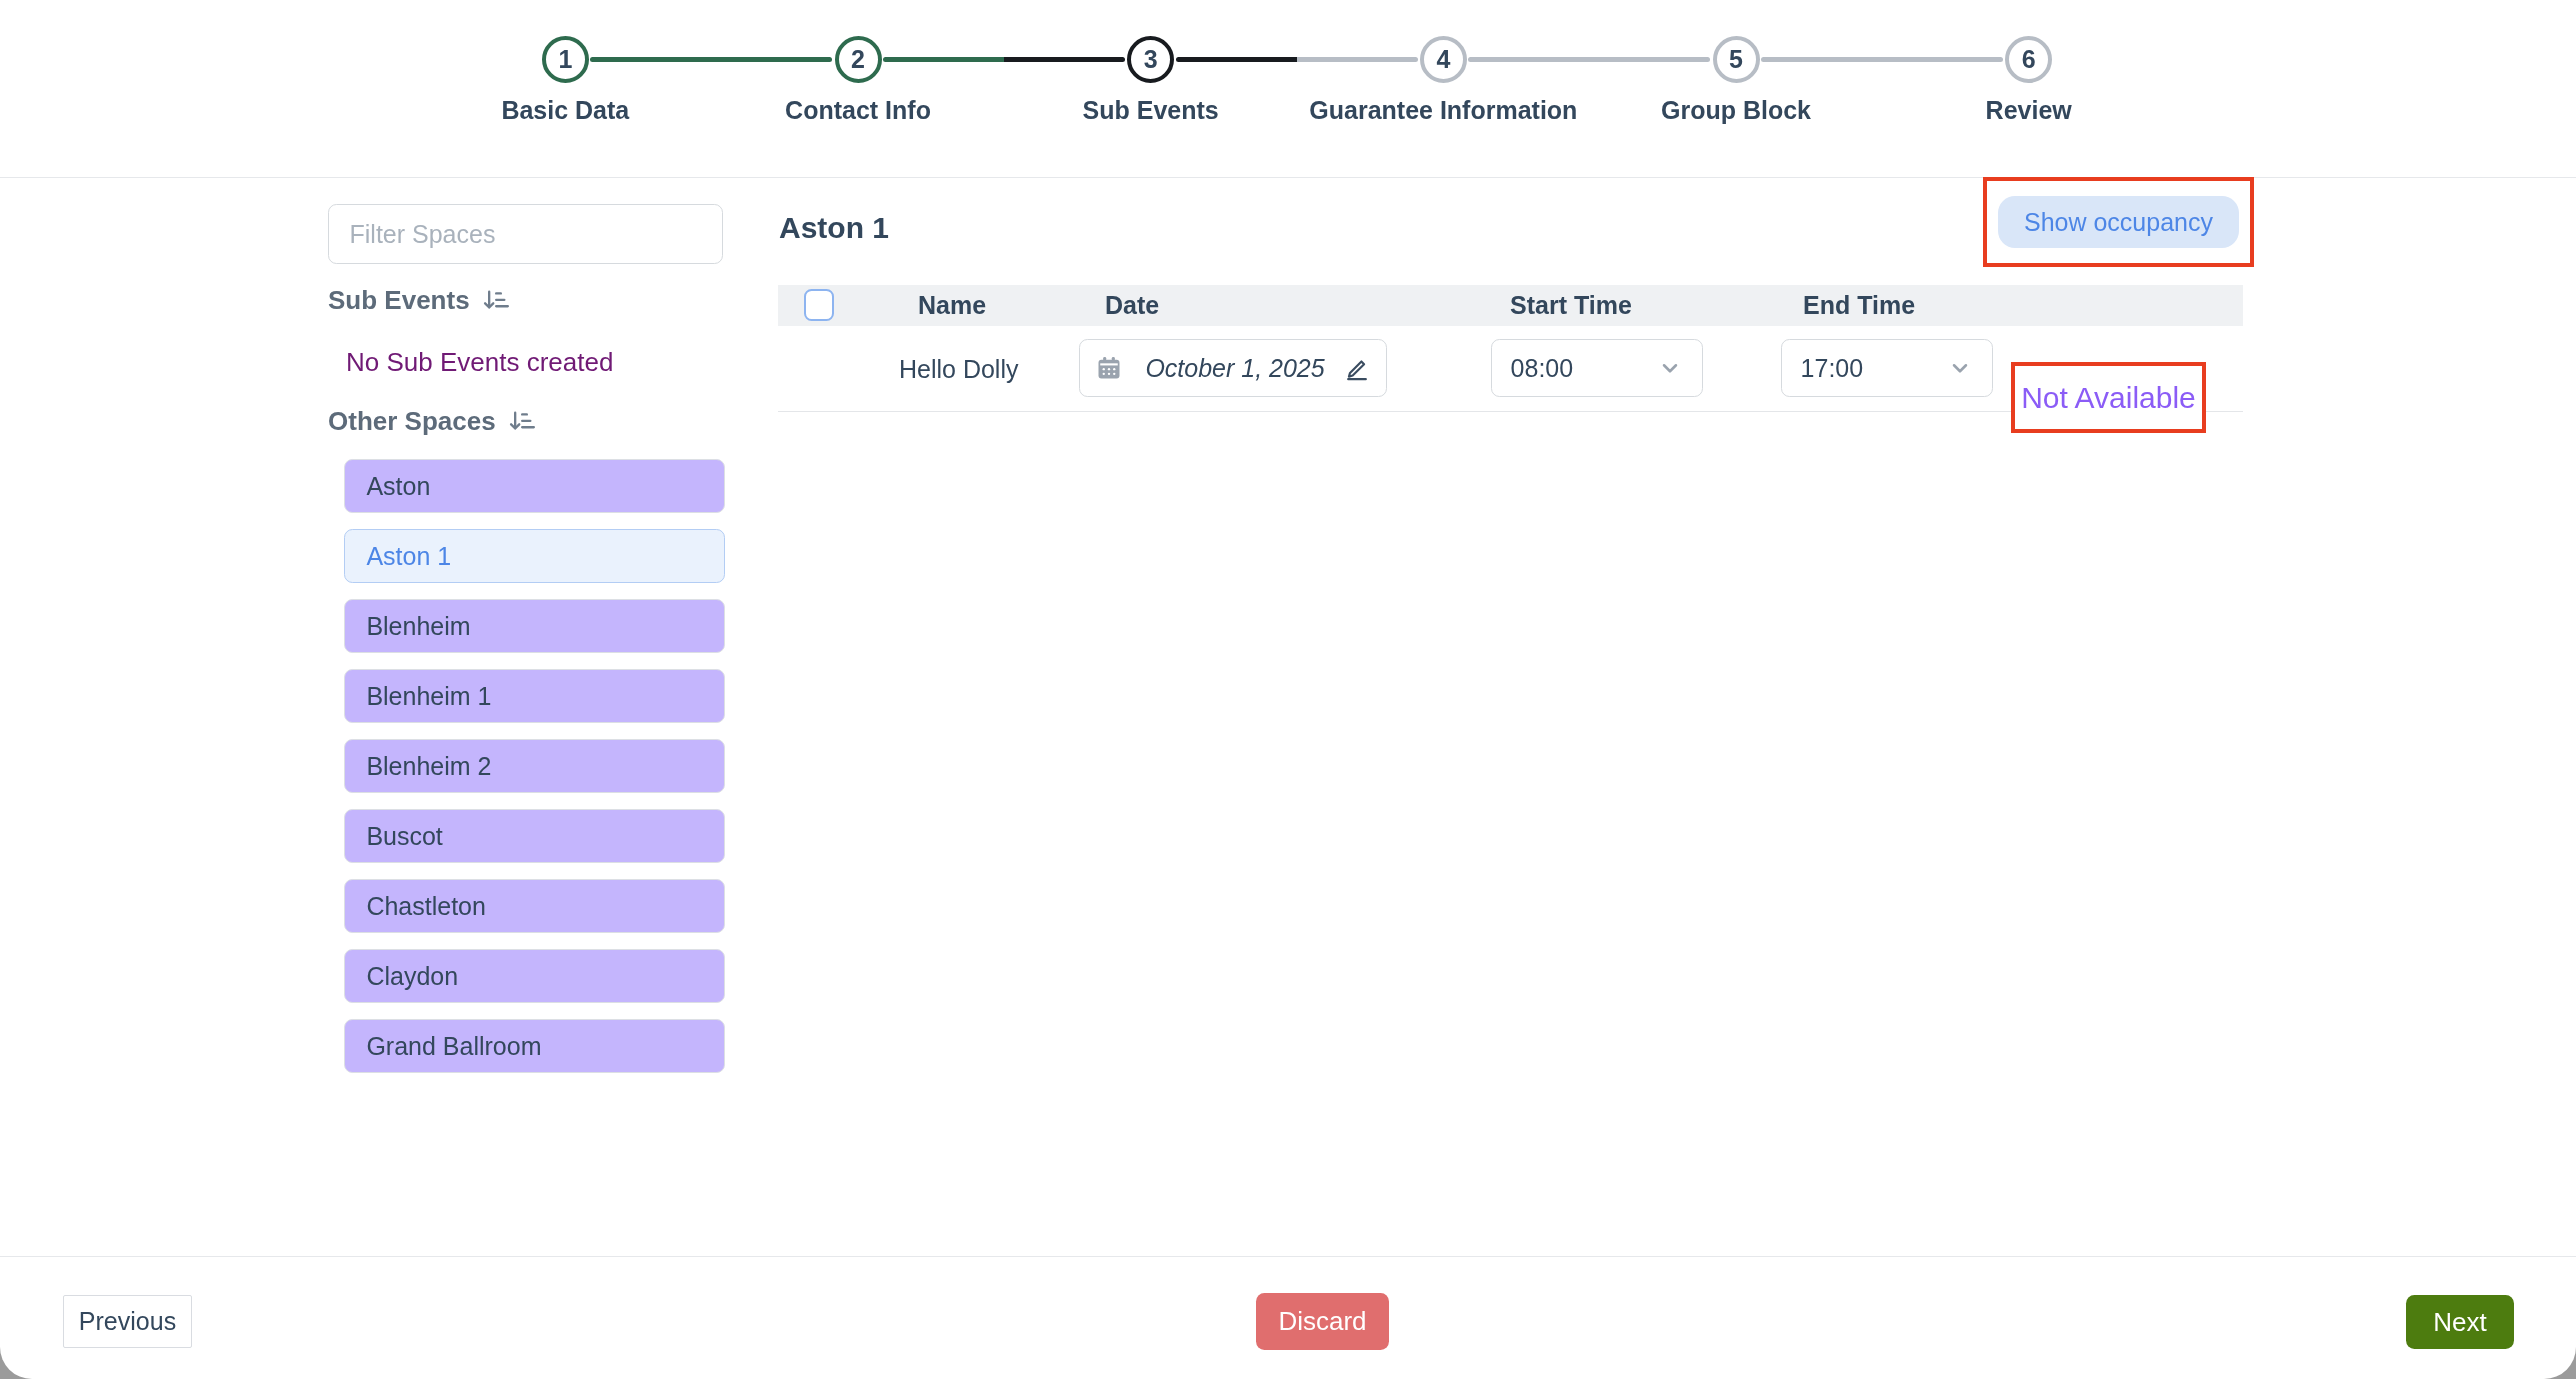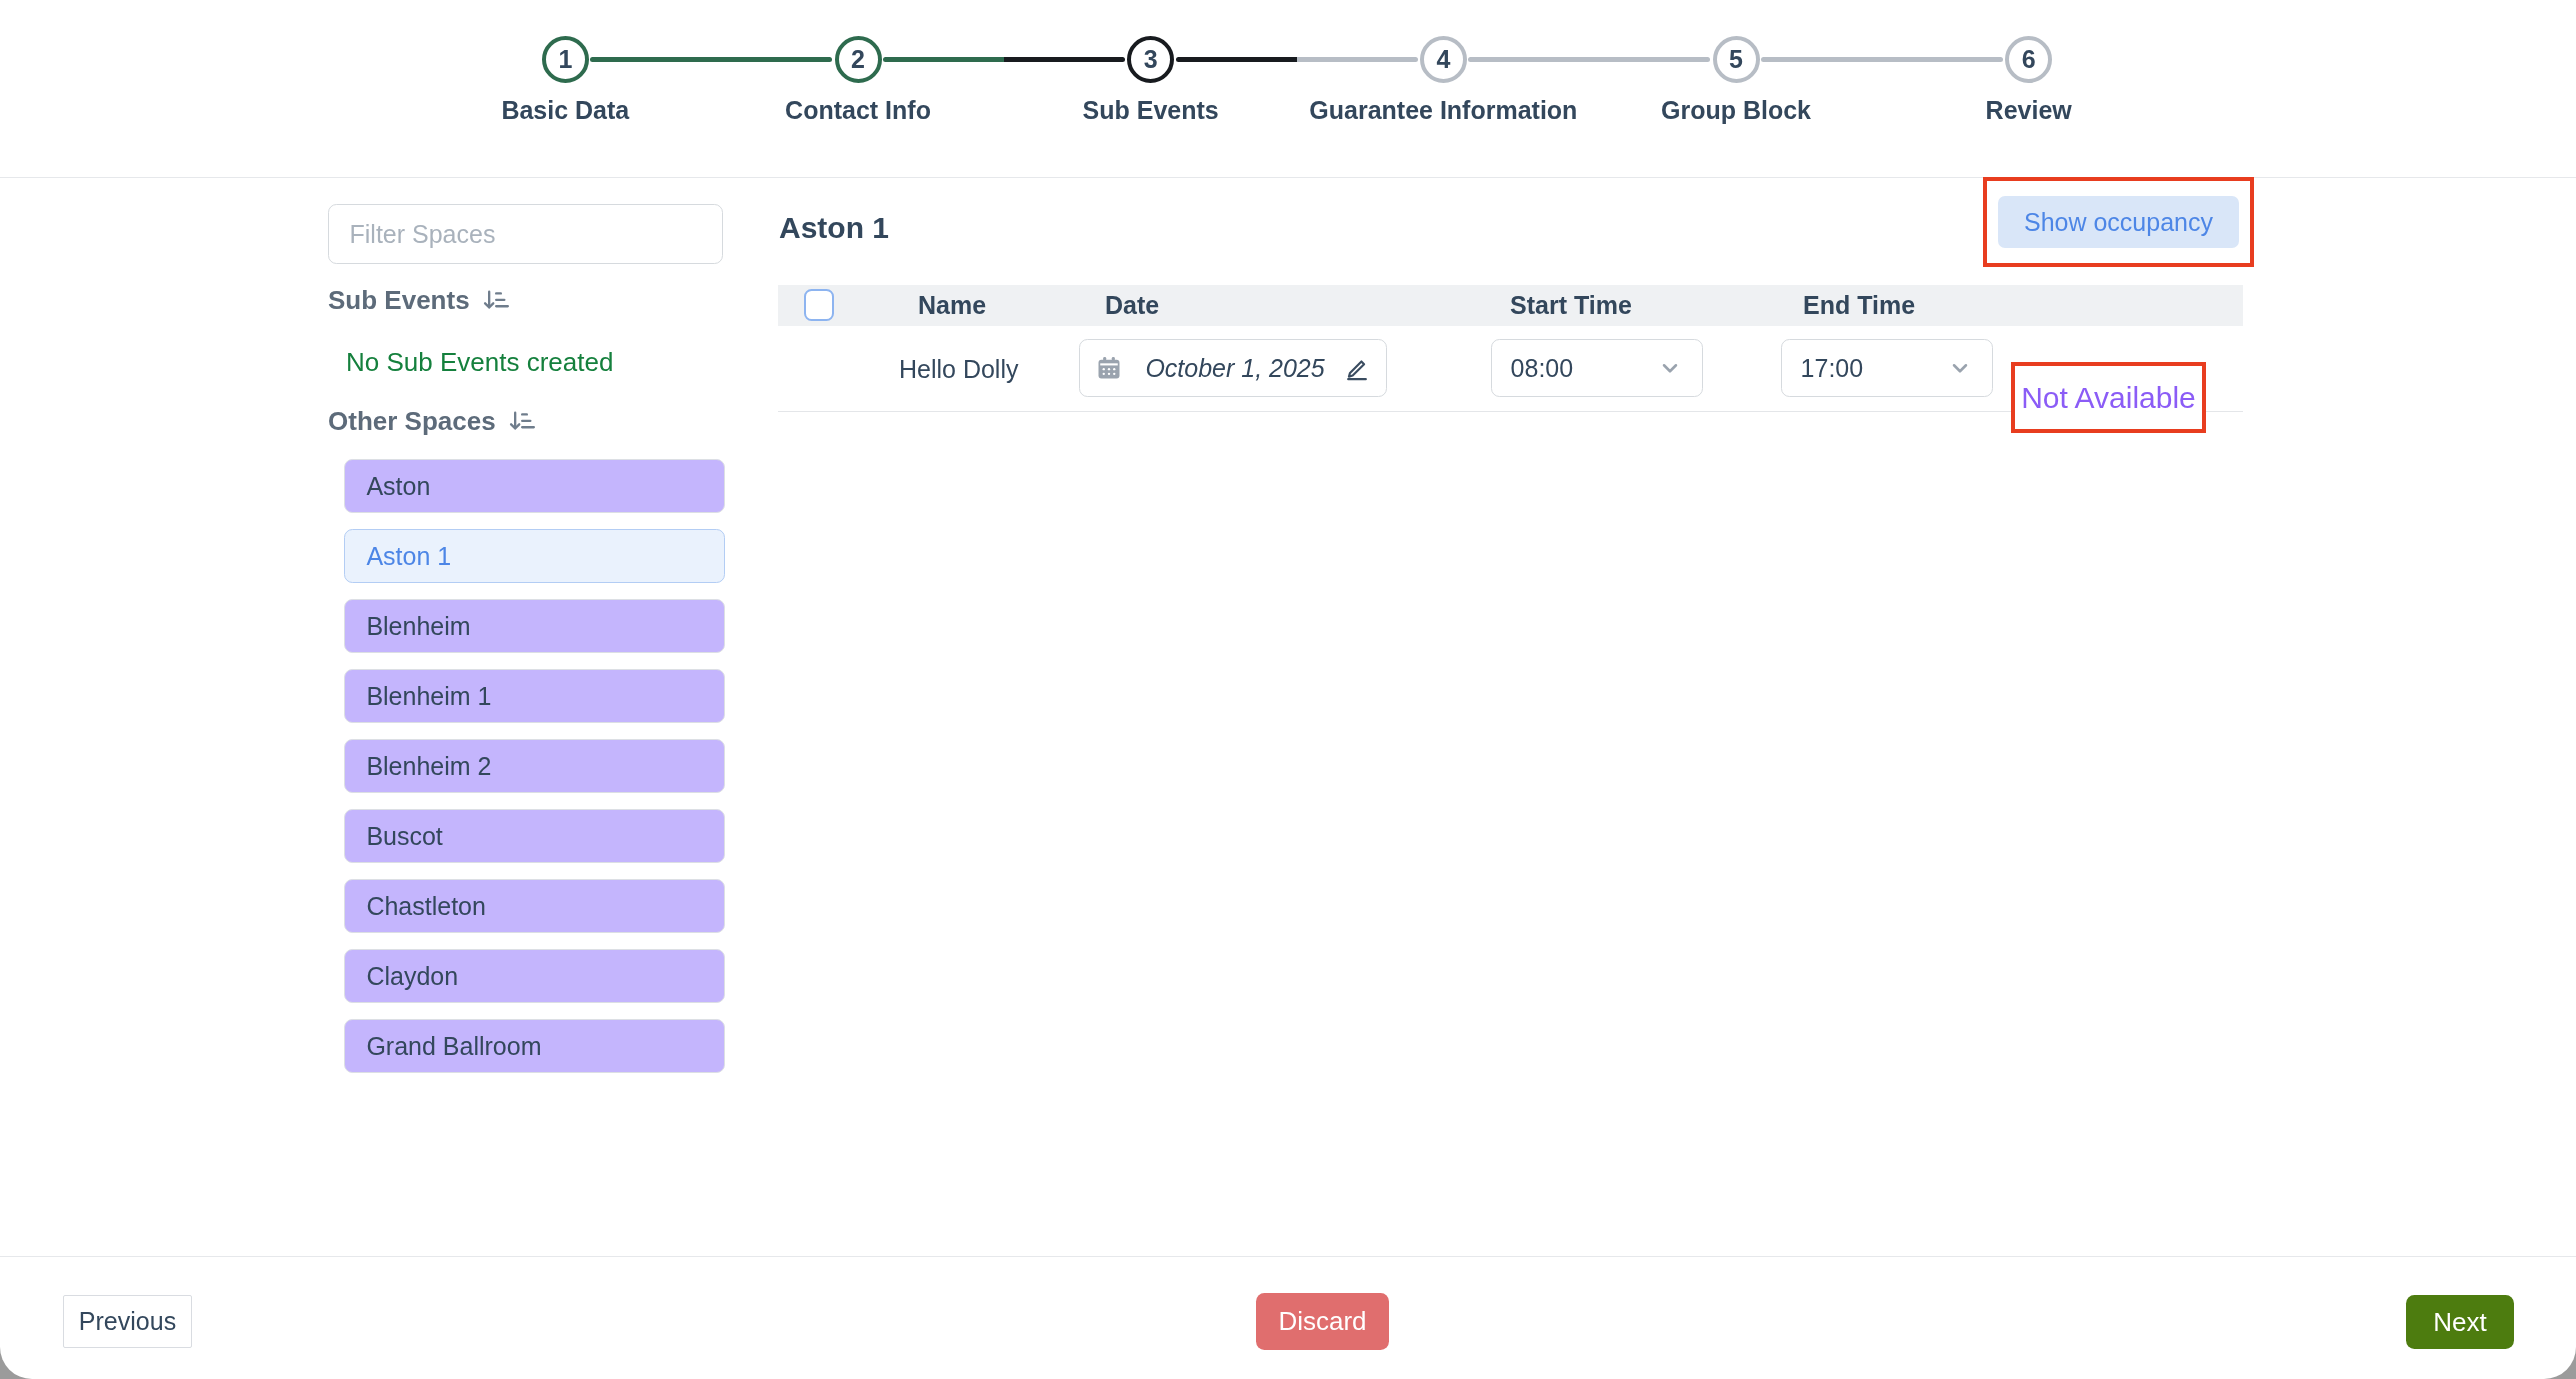--- a/index.html
+++ b/index.html
@@ -40,39 +40,39 @@
     position:absolute; left:328px; top:204px; width:395px; height:60px;
     border:0.9px solid #d6dade; border-radius:8.4px; padding:0 20.5px;
     font-family:"Liberation Sans", sans-serif; font-size:25px; color:#33475c; outline:none;
   }
   .filter-input::placeholder { color:#a9b2bc; }
   .side-header { position:absolute; display:flex; align-items:center; gap:11.2px;
     font-weight:bold; font-size:26px; color:#5d6b7a; }
   .side-header.sub-events { left:328px; top:285px; }
   .side-header.other-spaces { left:328px; top:406px; }
   .sort-icon { width:28px; height:28px; }
-  .empty-note { position:absolute; left:346px; top:347px; font-size:26px; color:#15803d; }
+  .empty-note { position:absolute; left:346px; top:347px; font-size:26px; color:#701a75; }
   .space-list { position:absolute; left:344px; top:459px; width:381px; }
   .space-item {
     width:381px; height:54px; margin-bottom:16px;
     border:0.9px solid #dcdfe4; border-radius:8.4px; background:#c4b5fd;
     display:flex; align-items:center; padding-left:21.4px;
     font-size:25px; color:#33475c; cursor:pointer;
   }
   .space-item.selected { background:#eaf2fd; border-color:#b3cdf4; color:#4d86e6; }
 
   
   .page-title { position:absolute; left:779px; top:211px; font-size:30px; font-weight:bold; color:#33475c; }
 
   .occ-annotation {
     position:absolute; left:1983px; top:177px; width:271px; height:90px;
     border:4.7px solid #e83d1f; display:flex; align-items:center; justify-content:center;
   }
   .occ-button {
-    width:241px; height:52px; background:#d9e6f8; border:none; border-radius:7px;
+    width:241px; height:52px; background:#d9e6f8; border:none; border-radius:17px;
     font-family:"Liberation Sans", sans-serif; font-size:25px; color:#4d86e6; cursor:pointer;
   }
 
   .sub-table { position:absolute; left:778px; top:285px; width:1465px; }
   .thead { position:relative; height:41px; background:#eff1f3; font-weight:bold; font-size:25px; color:#33475c; }
   .thead .col { position:absolute; top:5.6px;margin-left:19px; }
   .checkbox {
     position:absolute; left:26px; top:3.7px; width:30px; height:32px;
     border:2.8px solid #8db4f0; border-radius:7.5px; background:#fff; cursor:pointer;
   }

